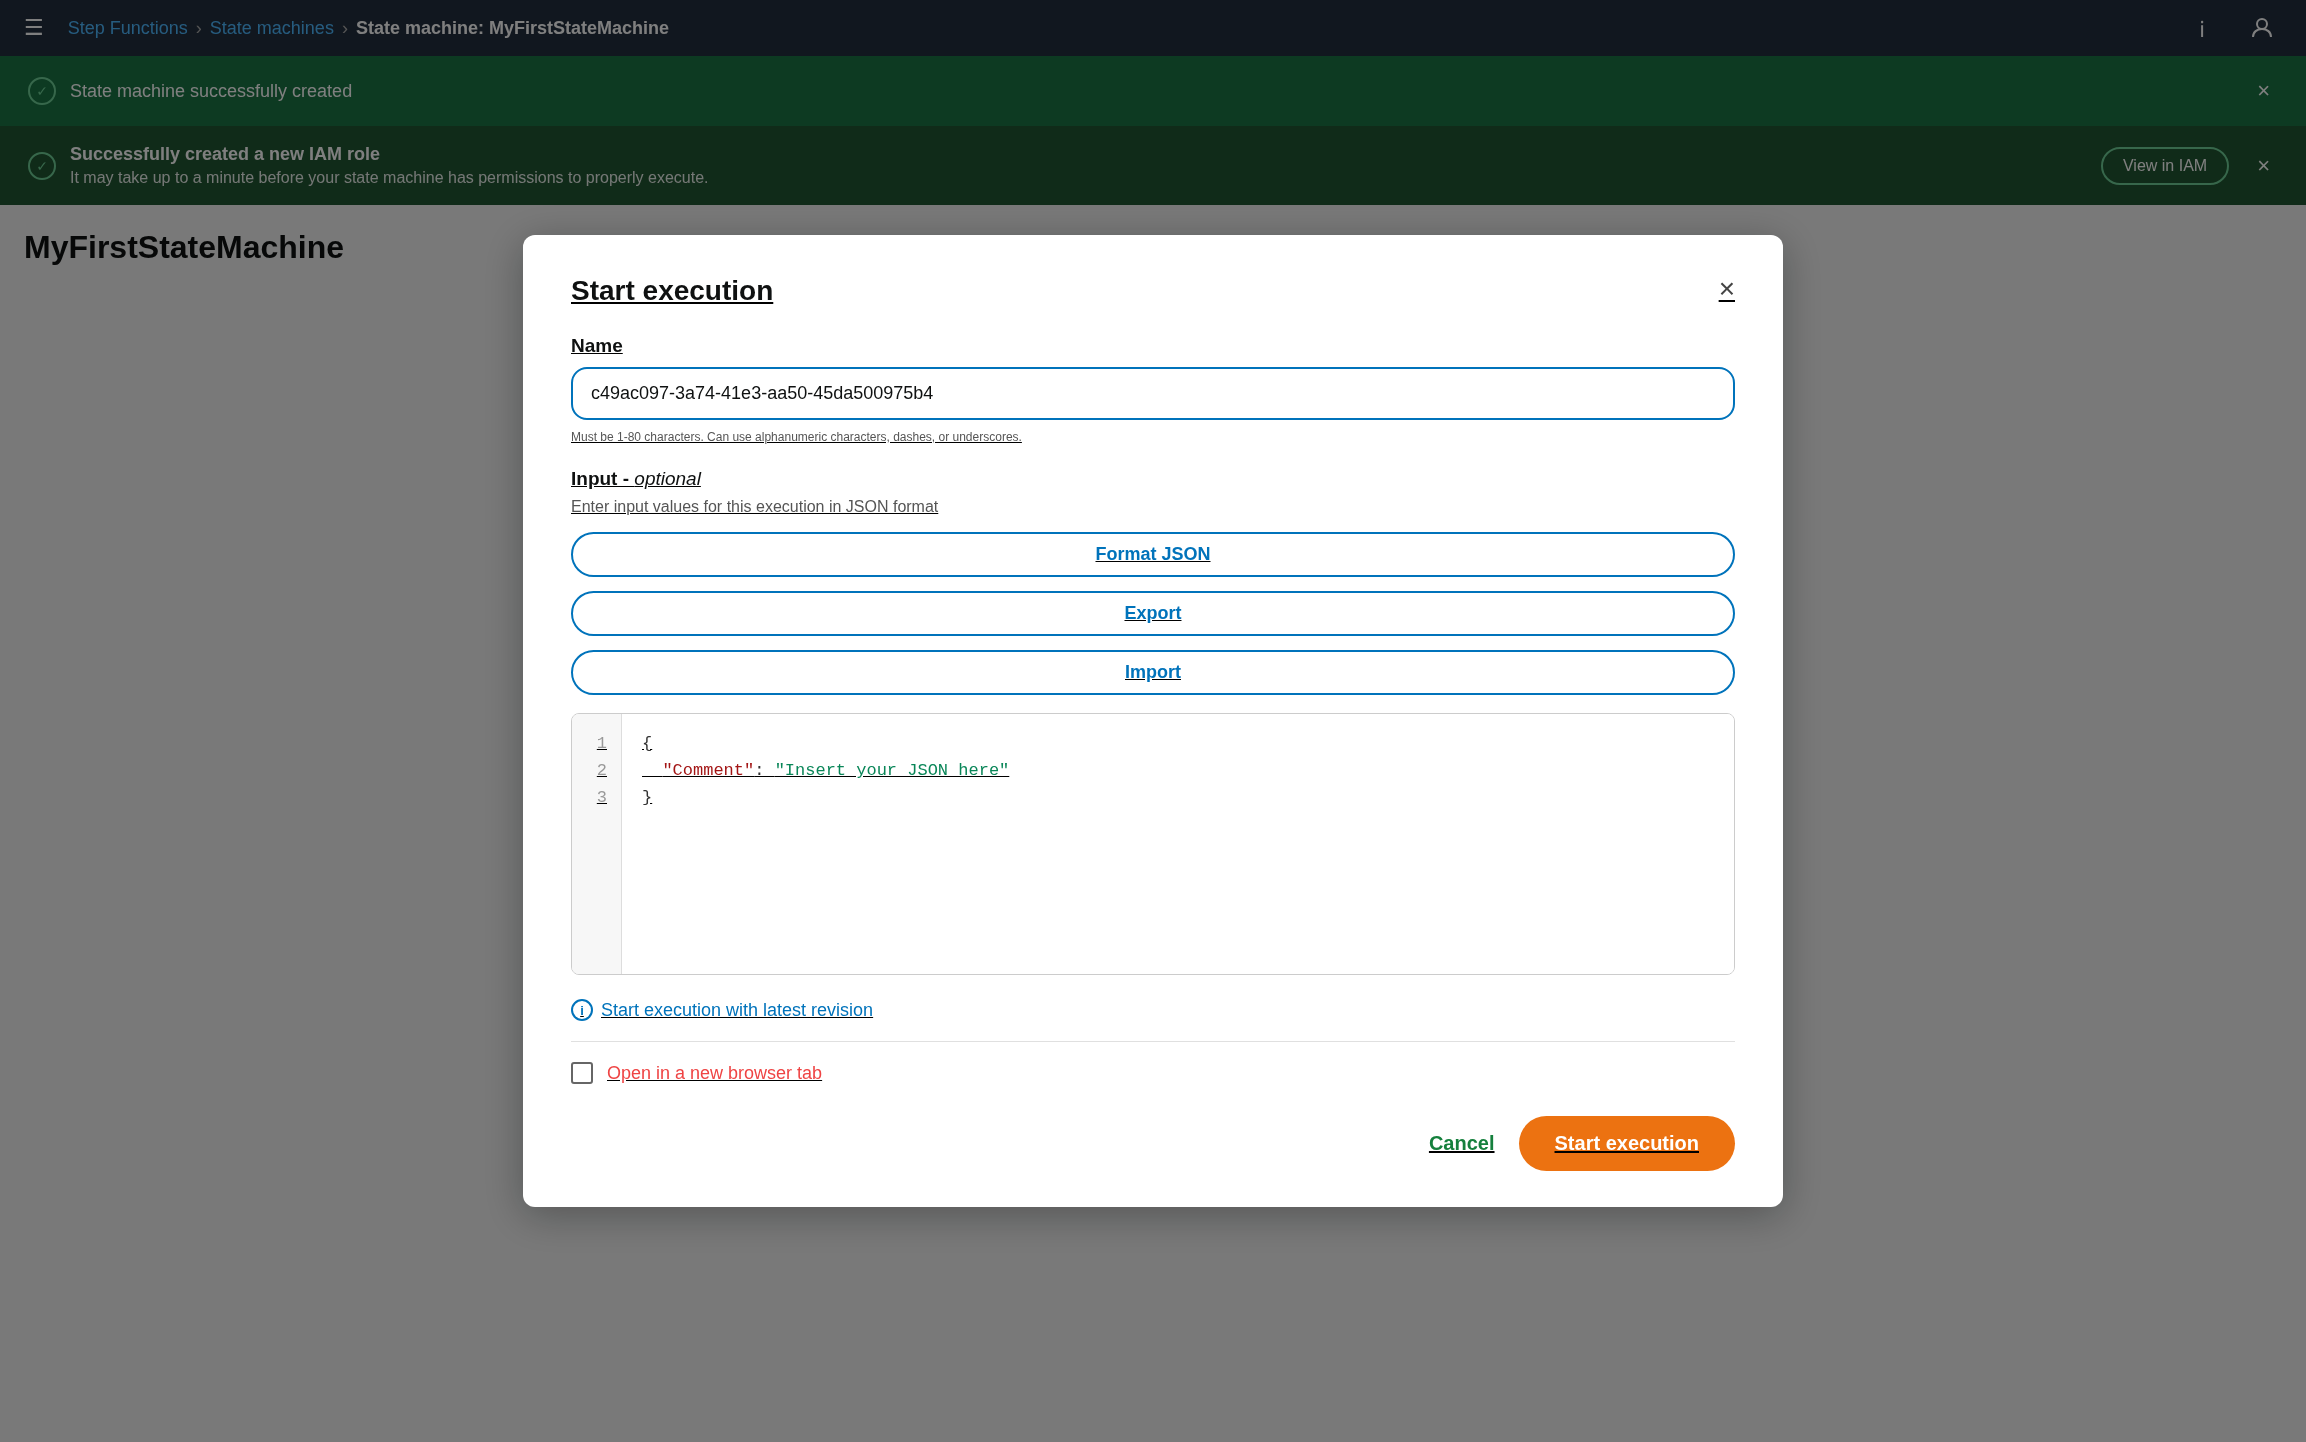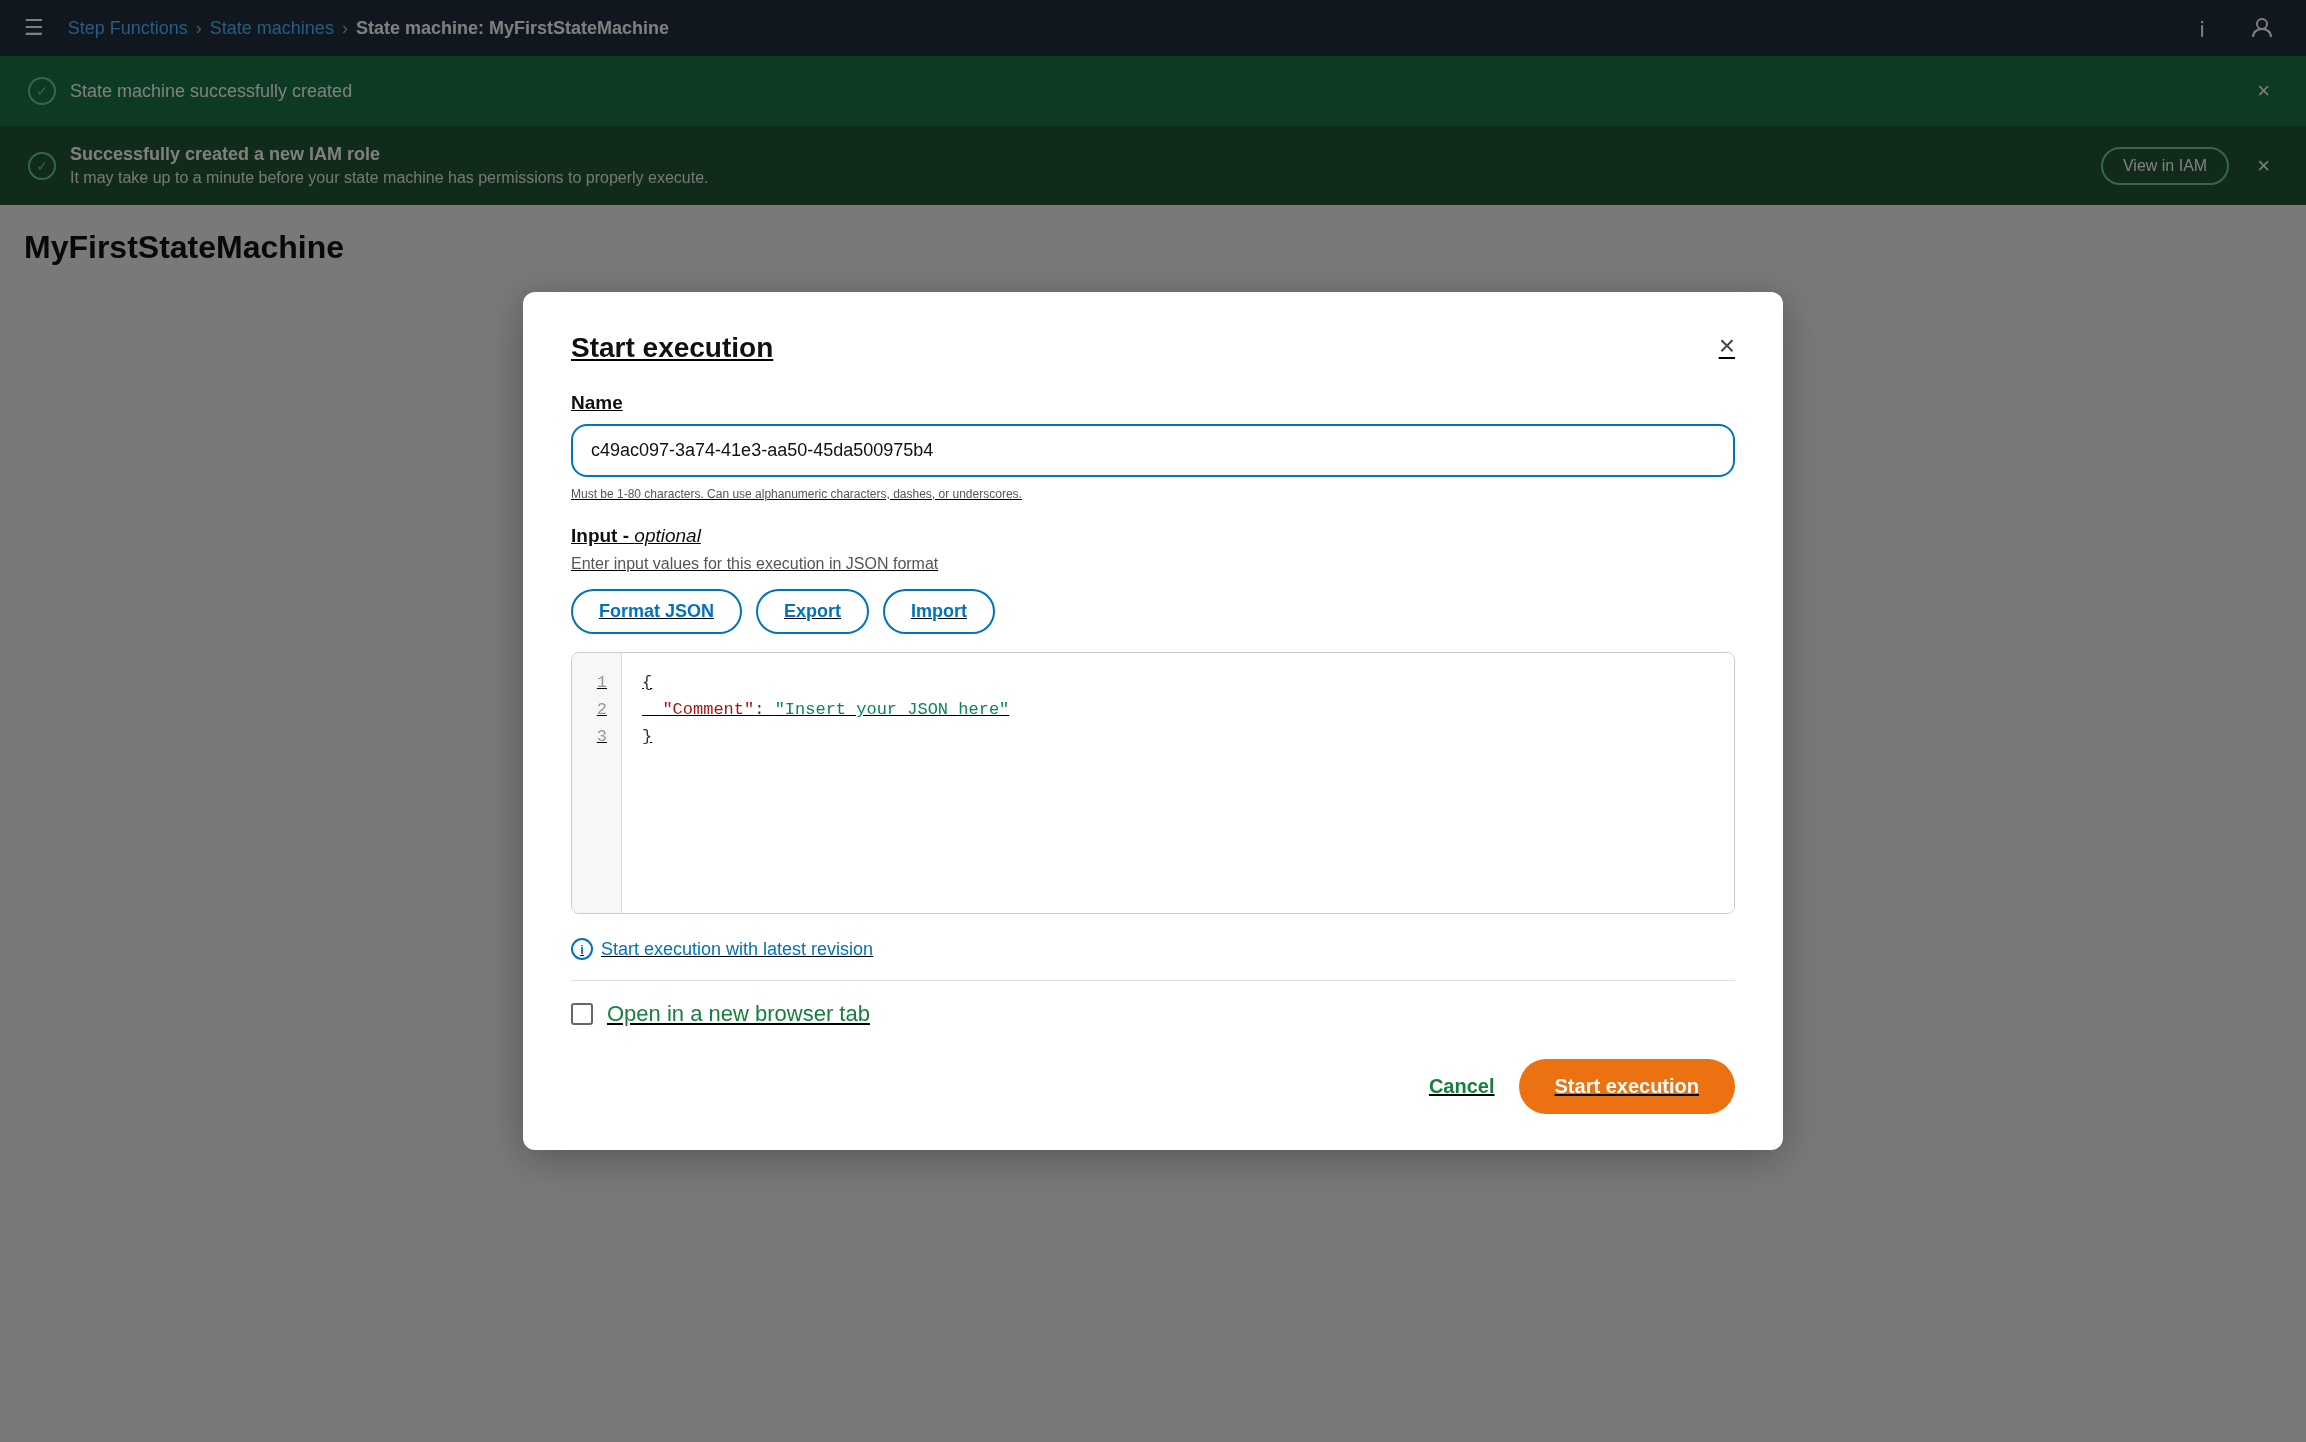--- a/index.html
+++ b/index.html
@@ -219,20 +219,21 @@
       font-size: 16px;
       color: #555;
       margin-bottom: 16px;
     }
 
     
     .action-btns {
       display: flex;
       gap: 14px;
       margin-bottom: 18px;
+      flex-direction: column;
     }
     .action-btn {
       border: 2.5px solid #0073bb;
       background: #fff;
       color: #0073bb;
       border-radius: 24px;
       padding: 10px 26px;
       font-size: 18px;
       font-weight: 700;
       cursor: pointer;
@@ -311,22 +312,22 @@
     .checkbox-box {
       width: 22px;
       height: 22px;
       border: 2px solid #666;
       border-radius: 3px;
       background: #fff;
       flex-shrink: 0;
       cursor: pointer;
     }
     .checkbox-label {
-      font-size: 22px;
-      color: #15803d;
+      font-size: 18px;
+      color: #ef4444;
     }
 
     
     .modal-footer {
       display: flex;
       justify-content: flex-end;
       align-items: center;
       gap: 24px;
     }
     .cancel-btn {

